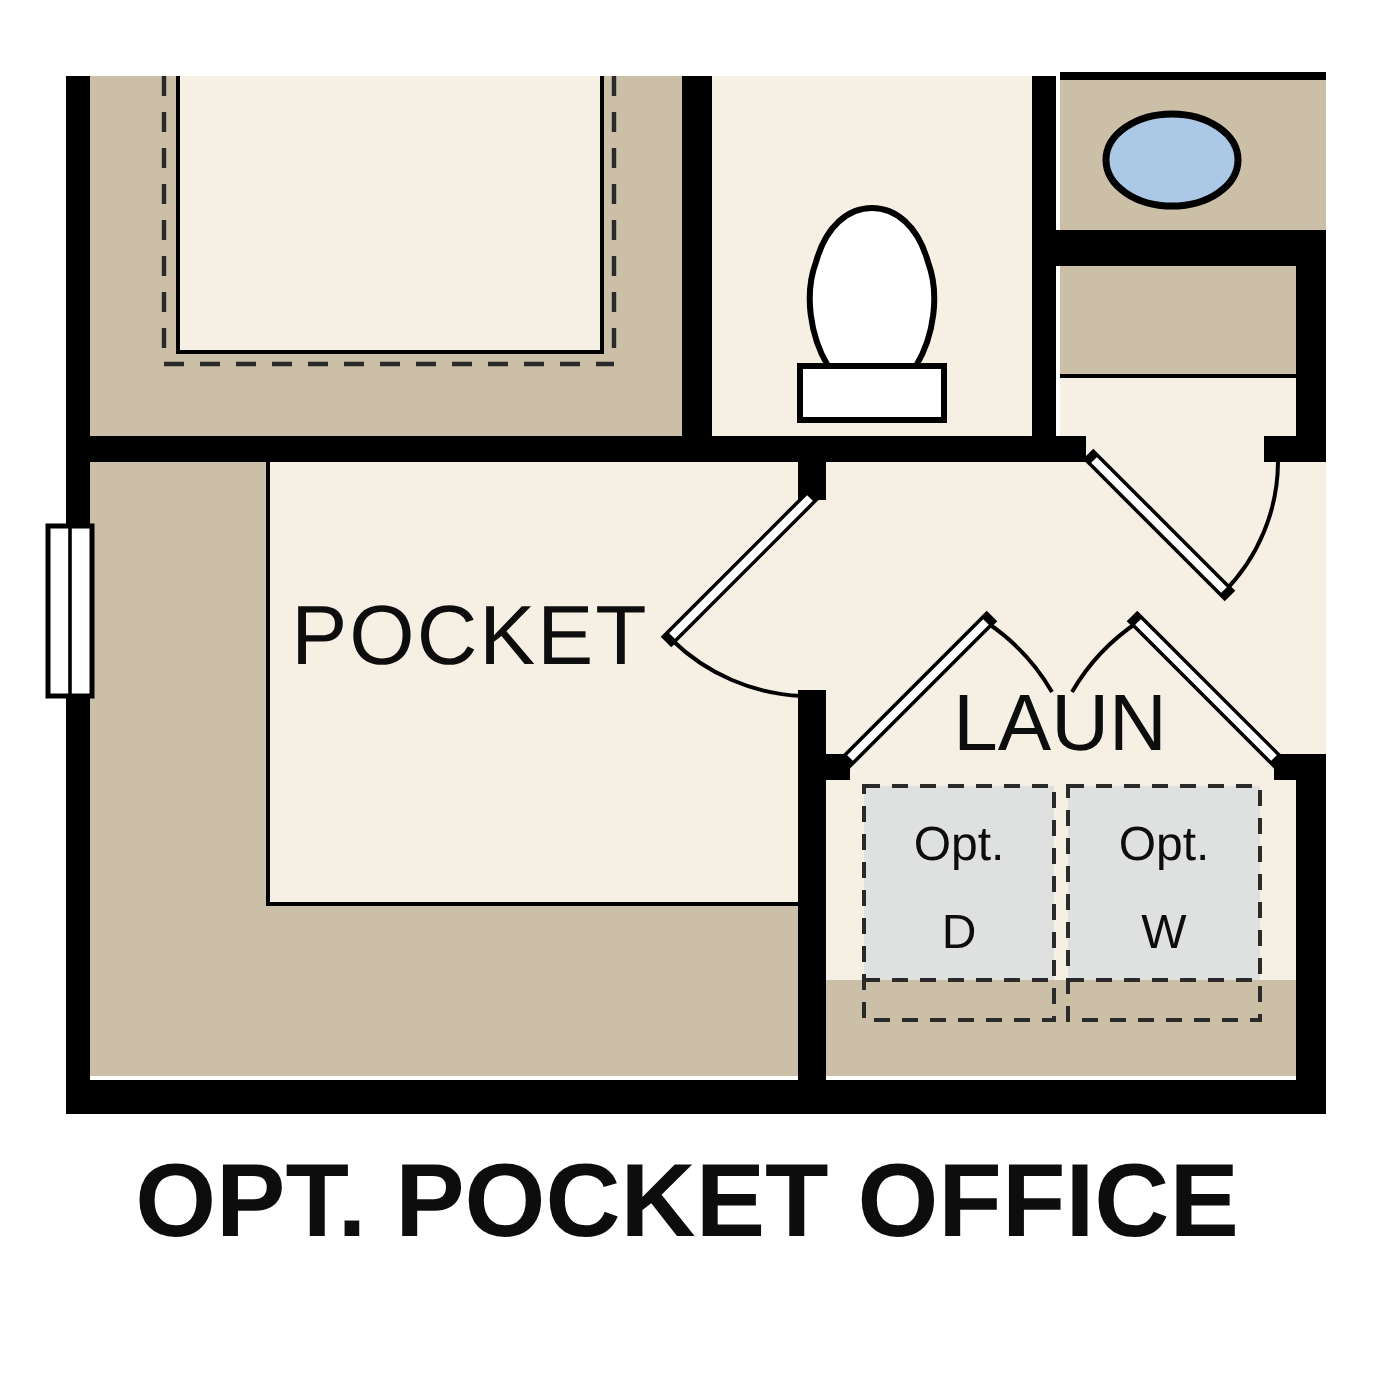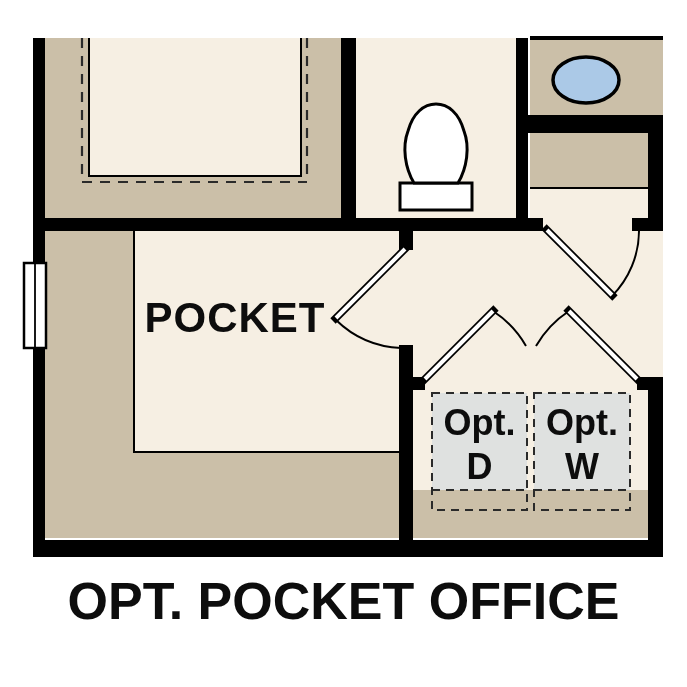--- a/index.html
+++ b/index.html
@@ -9,25 +9,25 @@
   
   .tan{background:#cbbfa8;}
   .cream{background:#f6efe3;}
   .gray{background:#dfe1e0;}
   .floor{z-index:1;}
   .inset{z-index:2;}
   .wall{background:#000;z-index:3;}
   svg.overlay{position:absolute;left:0;top:0;z-index:4;pointer-events:none;}
   .label{position:absolute;z-index:5;color:#0d0d0d;text-align:center;white-space:nowrap;}
   .label .ln{display:block;}
-  .bold{font-weight:bold;}
+  .bold{font-weight:normal;}
   .po-label{left:103px;top:294px;width:264px;font-size:42px;line-height:48px;letter-spacing:1px;}
   .laun-label{left:455px;top:342px;width:150px;font-size:40px;line-height:40px;}
   .linen-label{left:530px;top:137px;width:118px;font-size:36px;line-height:46px;font-weight:400;}
-  .opt-label{font-size:36px;line-height:44px;font-weight:700;}
+  .opt-label{font-size:24px;line-height:44px;font-weight:400;}
   .optd{left:432px;top:401px;width:95px;}
   .optw{left:534px;top:401px;width:96px;}
   .title{left:0;top:569px;width:687px;font-size:52px;line-height:64px;font-weight:bold;letter-spacing:0px;}
   
   .bedroom-inset{border:2px solid #000;border-top:none;}
   .po-inset{border-left:2px solid #000;border-bottom:2px solid #000;}
   .linen-box{border-bottom:2px solid #000;}
   .counter{border-top:4px solid #000;}
 </style>
 </head>
@@ -108,20 +108,21 @@
     <g>
       <path d="M569,311 A105,105 0 0 0 536,346" fill="none" stroke="#000" stroke-width="2"></path>
       <path d="M640,382 L566,308" stroke="#000" stroke-width="7.5"></path>
       <path d="M637,379 L569,311" stroke="#fff" stroke-width="4"></path>
     </g>
   </svg>
 
   <div class="label bold po-label">
     <span class="ln">POCKET</span>
   </div>
+  <div class="label bold laun-label">LAUN</div>
   <div class="label opt-label optd">
     <span class="ln">Opt.</span>
     <span class="ln">D</span>
   </div>
   <div class="label opt-label optw">
     <span class="ln">Opt.</span>
     <span class="ln">W</span>
   </div>
   <div class="label title">OPT. POCKET OFFICE</div>
 

